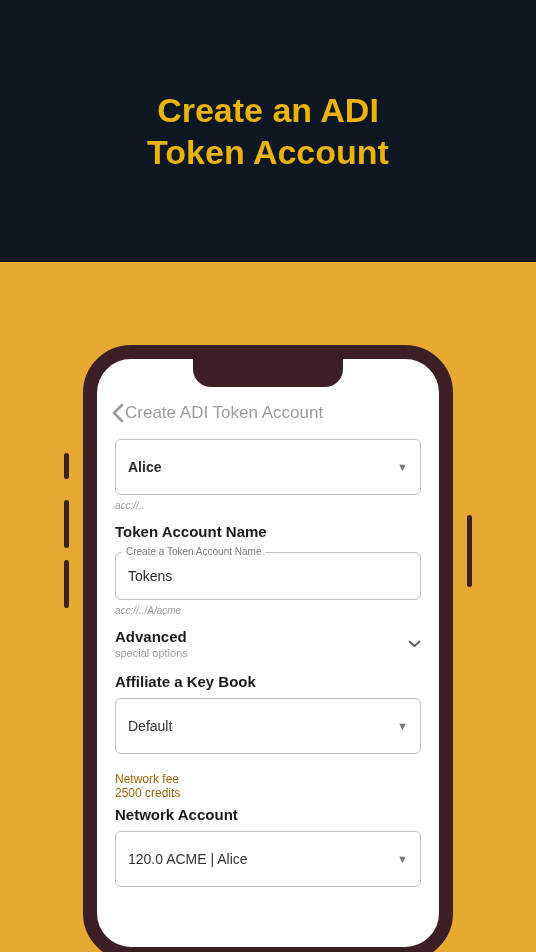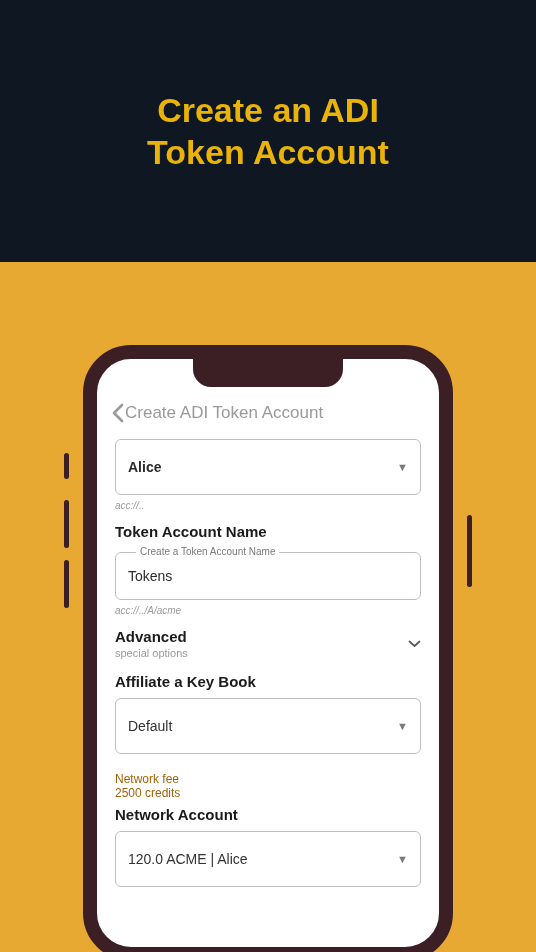--- a/index.html
+++ b/index.html
@@ -134,21 +134,21 @@
     height: 48px;
     padding: 0 12px;
     display: flex;
     align-items: center;
     background: #fff;
     margin-top: 12px;
   }
   .float-label {
     position: absolute;
     top: -7px;
-    left: 20px;
+    left: 6px;
     background: #fff;
     padding: 0 4px;
     font-size: 10px;
     color: #7a7a7a;
   }
   .input-val {
     font-size: 14px;
     color: #2a2a2a;
   }
 

